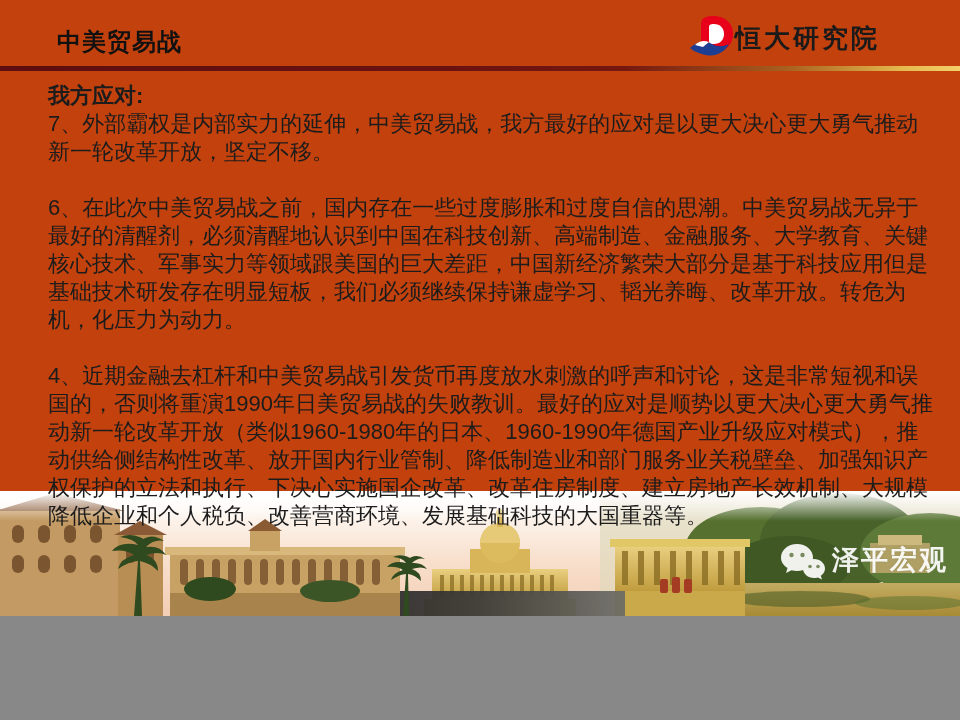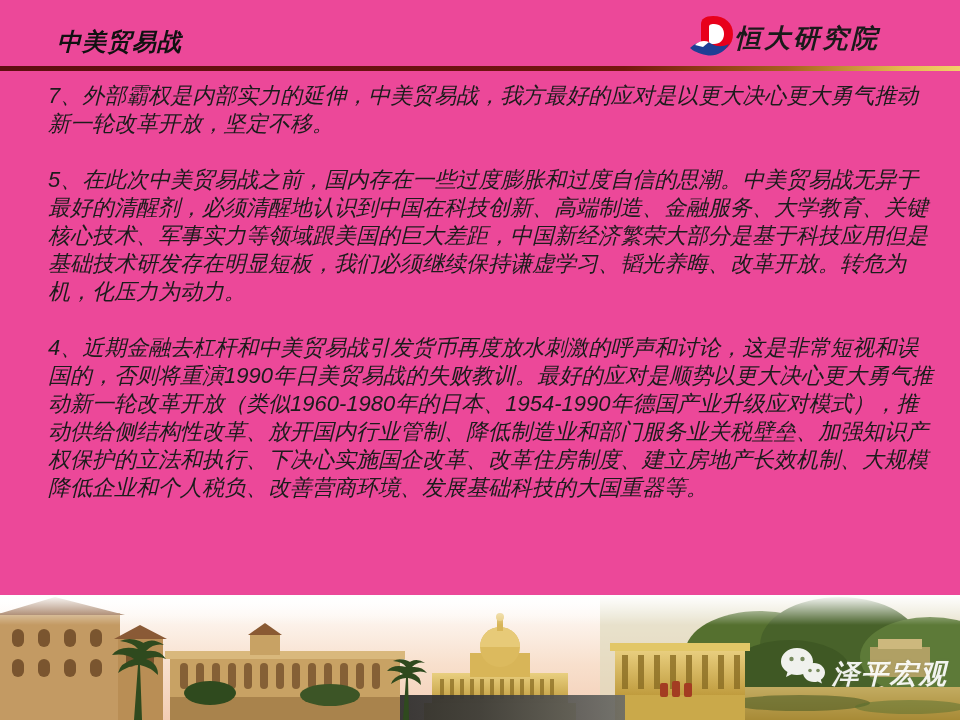--- a/index.html
+++ b/index.html
@@ -1,25 +1,24 @@
 <!DOCTYPE html>
 <html><head>
 <meta charset="utf-8">
 <style>
   html, body { margin: 0; padding: 0; background: #888; }
   * { box-sizing: border-box; }
   .slide {
     position: relative;
     width: 960px;
-    height: 720px;
+    height: 616px;
     margin: 0 auto;
-    background: #ec4899;
+    background: #c2410c;
     overflow: hidden;
     font-family: "Liberation Sans", "DejaVu Sans", sans-serif;
-    font-style: italic;
   }
 
   
   .header {
     position: absolute;
     top: 0; left: 0; right: 0;
     height: 66px;
   }
   .header-title {
     position: absolute;
@@ -81,21 +80,21 @@
     left: 0; bottom: 0;
     width: 960px; height: 125px;
     z-index: 1;
   }
 
   
   .watermark {
     position: absolute;
     right: 12px; bottom: 28px;
     display: flex;
-    align-items: flex-end;
+    align-items: flex-start;
     gap: 6px;
     z-index: 4;
     opacity: 0.92;
   }
   .watermark-text {
     color: #ffffff;
     font-size: 27px;
     font-weight: bold;
     letter-spacing: 2px;
     text-shadow: 0 0 3px rgba(120,120,90,.35);
@@ -247,23 +246,24 @@
       <path d="M150 52 q-16 -12 -30 -6 q14 2 18 8 q-18 -4 -26 6 q14 -2 22 4 q-14 4 -16 14 q12 -8 20 -8 l-4 55 l8 0 l-2 -55 q10 2 18 10 q0 -12 -12 -16 q12 -4 20 0 q-6 -10 -20 -8 q8 -8 18 -6 q-14 -10 -26 2 Z"></path>
       <path d="M415 70 q-12 -9 -22 -4 q10 1 13 6 q-13 -3 -19 4 q10 -1 16 3 q-10 3 -12 10 q9 -6 15 -6 l-3 42 l6 0 l-1 -42 q7 1 13 7 q0 -9 -9 -12 q9 -3 15 0 q-5 -7 -15 -6 q6 -6 13 -4 q-10 -7 -19 2 Z"></path>
       <ellipse cx="210" cy="98" rx="26" ry="12"></ellipse>
       <ellipse cx="330" cy="100" rx="30" ry="11" fill="#3c5526"></ellipse>
     </g>
 
     <rect x="0" y="0" width="960" height="30" fill="url(#fadeTop)"></rect>
   </svg>
 
   <div class="content">
+    <p class="heading">我方应对:</p>
     <p class="point">7、外部霸权是内部实力的延伸，中美贸易战，我方最好的应对是以更大决心更大勇气推动新一轮改革开放，坚定不移。</p>
-    <p class="point">5、在此次中美贸易战之前，国内存在一些过度膨胀和过度自信的思潮。中美贸易战无异于最好的清醒剂，必须清醒地认识到中国在科技创新、高端制造、金融服务、大学教育、关键核心技术、军事实力等领域跟美国的巨大差距，中国新经济繁荣大部分是基于科技应用但是基础技术研发存在明显短板，我们必须继续保持谦虚学习、韬光养晦、改革开放。转危为机，化压力为动力。</p>
-    <p class="point">4、近期金融去杠杆和中美贸易战引发货币再度放水刺激的呼声和讨论，这是非常短视和误国的，否则将重演1990年日美贸易战的失败教训。最好的应对是顺势以更大决心更大勇气推动新一轮改革开放（类似1960-1980年的日本、1954-1990年德国产业升级应对模式），推动供给侧结构性改革、放开国内行业管制、降低制造业和部门服务业关税壁垒、加强知识产权保护的立法和执行、下决心实施国企改革、改革住房制度、建立房地产长效机制、大规模降低企业和个人税负、改善营商环境、发展基础科技的大国重器等。</p>
+    <p class="point">6、在此次中美贸易战之前，国内存在一些过度膨胀和过度自信的思潮。中美贸易战无异于最好的清醒剂，必须清醒地认识到中国在科技创新、高端制造、金融服务、大学教育、关键核心技术、军事实力等领域跟美国的巨大差距，中国新经济繁荣大部分是基于科技应用但是基础技术研发存在明显短板，我们必须继续保持谦虚学习、韬光养晦、改革开放。转危为机，化压力为动力。</p>
+    <p class="point">4、近期金融去杠杆和中美贸易战引发货币再度放水刺激的呼声和讨论，这是非常短视和误国的，否则将重演1990年日美贸易战的失败教训。最好的应对是顺势以更大决心更大勇气推动新一轮改革开放（类似1960-1980年的日本、1960-1990年德国产业升级应对模式），推动供给侧结构性改革、放开国内行业管制、降低制造业和部门服务业关税壁垒、加强知识产权保护的立法和执行、下决心实施国企改革、改革住房制度、建立房地产长效机制、大规模降低企业和个人税负、改善营商环境、发展基础科技的大国重器等。</p>
   </div>
 
   <div class="watermark">
     <span>
       <svg width="46" height="42" viewBox="0 0 46 42">
         <g fill="#ffffff">
           <path d="M17 2 C8 2 1 8 1 15.5 C1 20 3.6 23.6 7.5 26 L6 31 L11.5 28.2 C13.2 28.7 15 29 17 29 C26 29 33 23 33 15.5 C33 8 26 2 17 2 Z"></path>
           <path d="M34 17 C28 17 23 21.2 23 26.5 C23 31.8 28 36 34 36 C35.3 36 36.6 35.8 37.8 35.4 L42 37.5 L40.8 33.8 C43.6 32 45 29.4 45 26.5 C45 21.2 40 17 34 17 Z"></path>
         </g>
         <g fill="#7d8f63">

